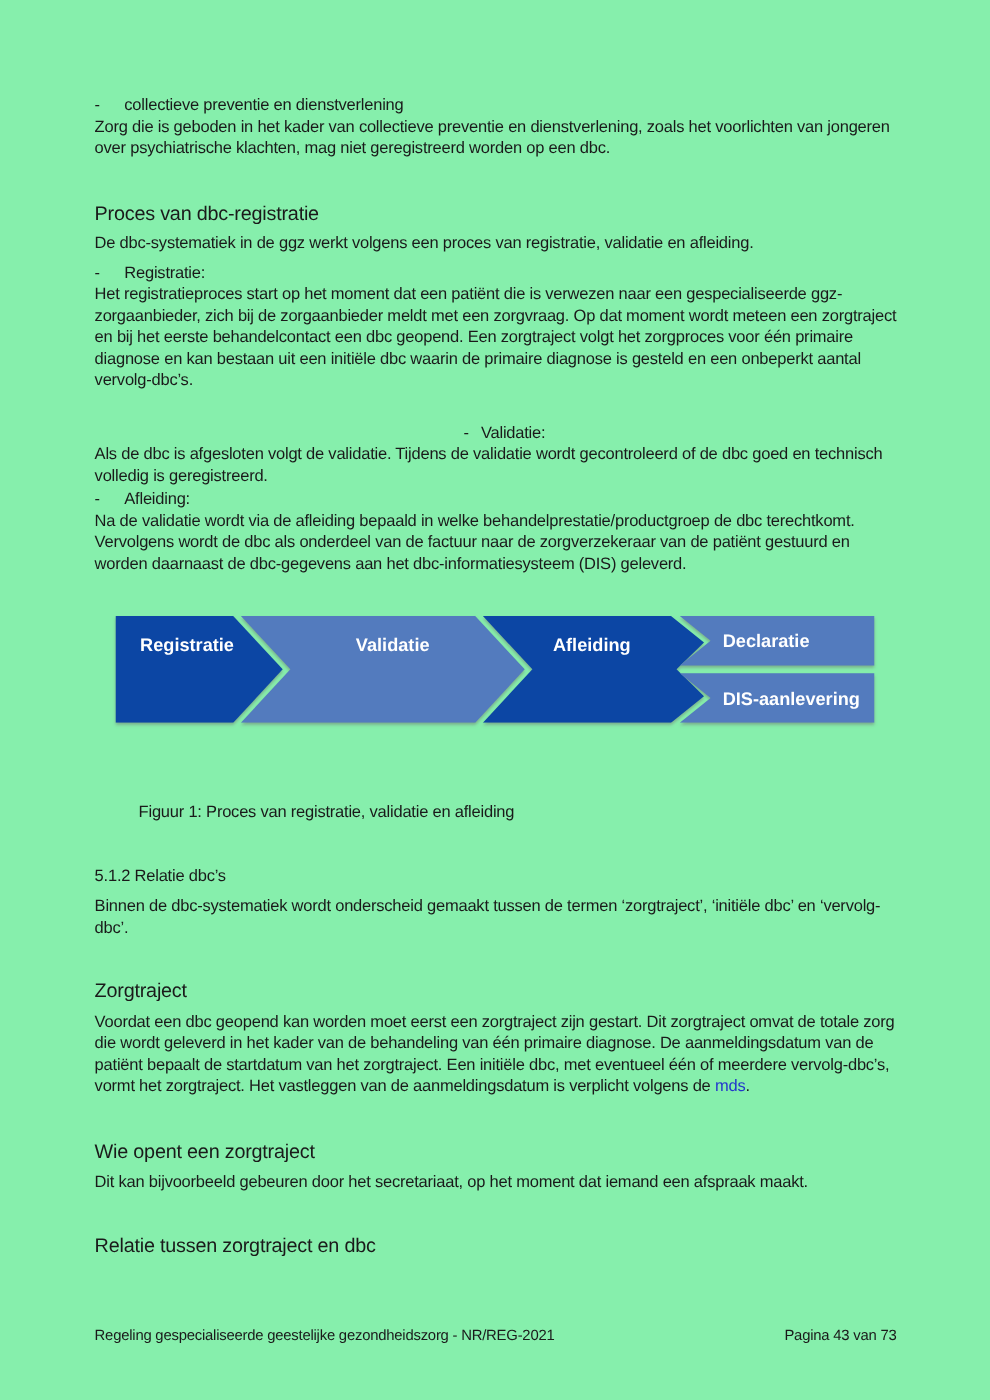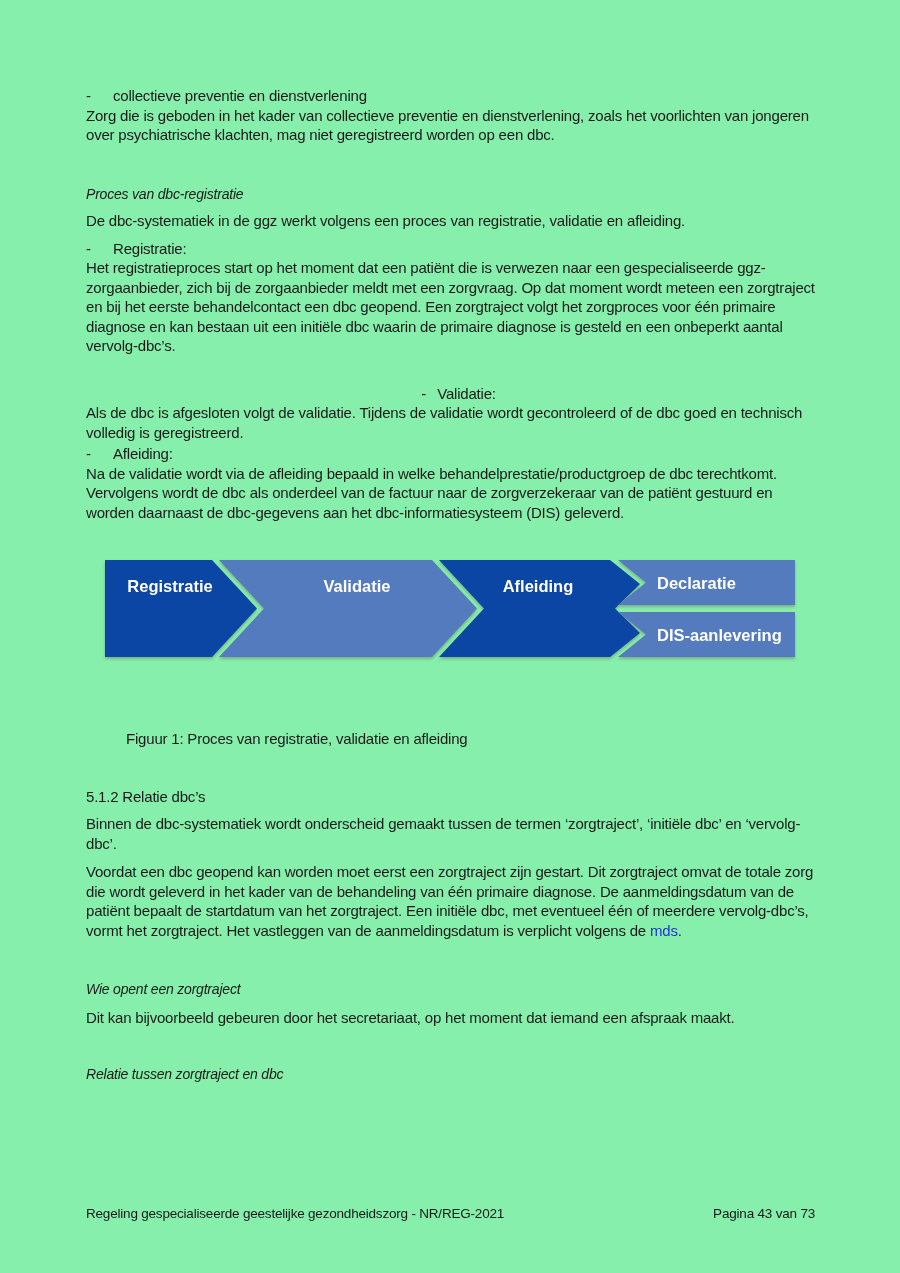--- a/index.html
+++ b/index.html
@@ -17,23 +17,22 @@
     width:734px;
   }
   .para,.li,.caption,.h-num{
     font-size:15px;
     line-height:19.5px;
     letter-spacing:-0.2px;
     margin:0;
   }
   .li .dash{display:inline-block;width:27px;}
   .ith{
-    font-size:14px;
+    font-size:18px;
     line-height:19.5px;
-    font-style:italic;
     font-weight:normal;
     letter-spacing:-0.2px;
     margin:0;
   }
   .h-num{font-weight:normal;}
   
   .mt-first{margin-top:86px;}
   .mt-h-proces{margin-top:40px;}
   .mt-para-proces{margin-top:7px;}
   .mt-b-reg{margin-top:8px;}
@@ -106,20 +105,21 @@
         <text x="552" y="28.5" text-anchor="start" fill="#ffffff">Declaratie</text>
         <text x="552" y="80.5" text-anchor="start" fill="#ffffff">DIS-aanlevering</text>
       </svg>
     </div>
 
     <p class="caption mt-caption">Figuur 1: Proces van registratie, validatie en afleiding</p>
 
     <h2 class="h-num mt-h512">5.1.2 Relatie dbc’s</h2>
     <p class="para mt-para512">Binnen de dbc-systematiek wordt onderscheid gemaakt tussen de termen ‘zorgtraject’, ‘initiële dbc’ en ‘vervolg-dbc’.</p>
 
+    <h3 class="ith mt-h-zorg">Zorgtraject</h3>
     <p class="para mt-para-zorg"><span>Voordat een dbc geopend kan worden moet eerst een zorgtraject zijn gestart. Dit zorgtraject omvat de totale zorg die wordt geleverd in het kader van de behandeling van één primaire diagnose. De aanmeldingsdatum van de patiënt bepaalt de startdatum van het zorgtraject. Een initiële dbc, met eventueel één of meerdere vervolg-dbc’s, vormt het zorgtraject. Het vastleggen van de aanmeldingsdatum is verplicht volgens de </span><a href="#" class="link">mds</a><span>.</span></p>
 
     <h3 class="ith mt-h-wie">Wie opent een zorgtraject</h3>
     <p class="para mt-para-wie">Dit kan bijvoorbeeld gebeuren door het secretariaat, op het moment dat iemand een afspraak maakt.</p>
 
     <h3 class="ith mt-h-rel">Relatie tussen zorgtraject en dbc</h3>
 
   </div>
 
   <div class="footer">

